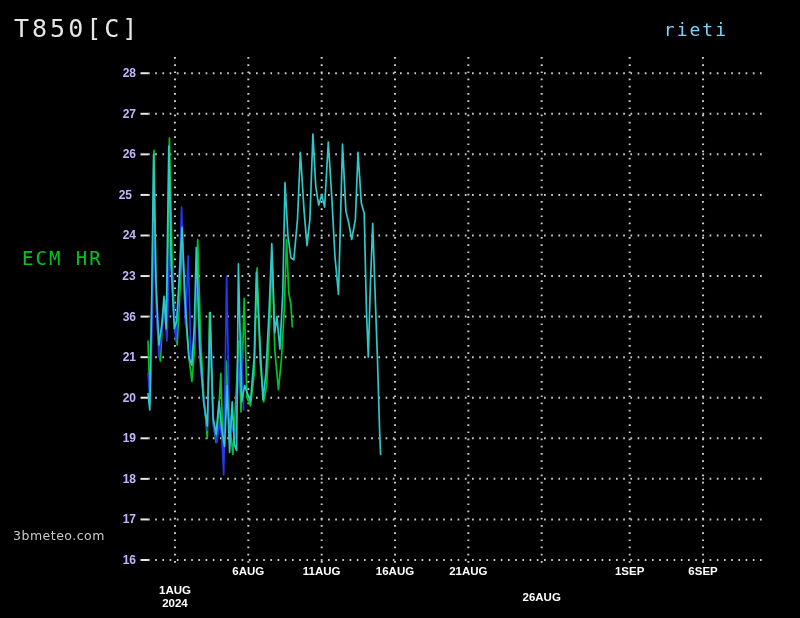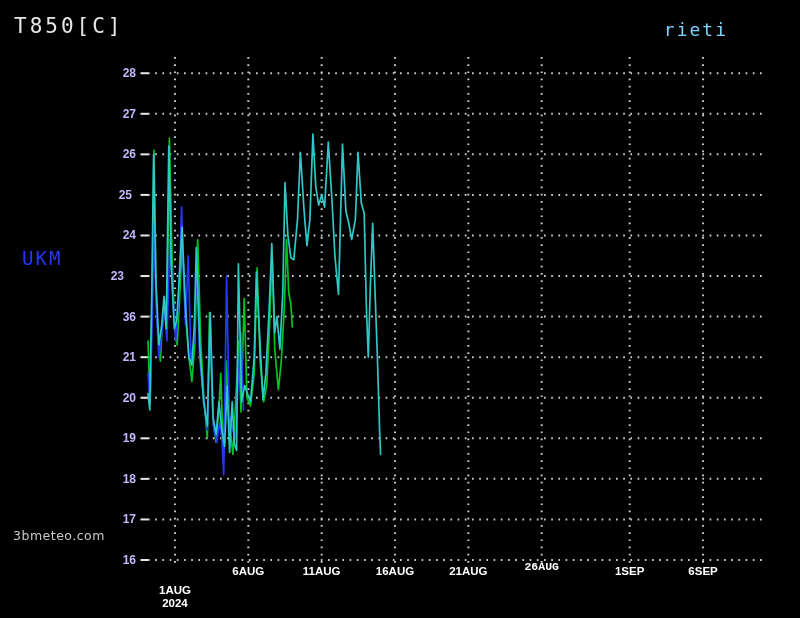--- a/index.html
+++ b/index.html
@@ -1,18 +1,18 @@
 <!DOCTYPE html>
 <html><head>
 <meta charset="utf-8">
 <style>
   html,body{margin:0;padding:0;background:#000;}
   .page{position:relative;width:800px;height:618px;background:#000;overflow:hidden;
         font-family:"DejaVu Sans Mono", monospace;}
-  .title{position:absolute;left:14px;top:14px;font-size:21px;letter-spacing:3px;
+  .title{position:absolute;left:14px;top:14px;font-size:25px;letter-spacing:3px;
          color:#e6e6e6;font-weight:400;}
   .location{position:absolute;right:72px;top:19px;font-size:18px;letter-spacing:2px;
          color:#7dd3fc;}
   .legend{position:absolute;left:22px;top:238px;}
   .legend-item{height:40px;line-height:40px;font-size:19px;letter-spacing:2px;}
   .watermark{position:absolute;left:13px;top:528px;font-size:12.5px;color:#c9c9c9;
          font-family:"DejaVu Sans", sans-serif;letter-spacing:0.5px;}
   svg#plot{position:absolute;left:0;top:0;}
   .ytick-label{position:absolute;width:28px;text-align:right;
          font-family:"Liberation Sans", sans-serif;font-weight:bold;font-size:12px;
@@ -60,40 +60,40 @@
       <line x1="541.6875298614428" y1="57" x2="541.6875298614428" y2="567" stroke="#c9c9c9" stroke-width="2" stroke-dasharray="1.7 5.5"></line>
       <line x1="629.6951743908265" y1="57" x2="629.6951743908265" y2="567" stroke="#c9c9c9" stroke-width="2" stroke-dasharray="1.7 5.5"></line>
       <line x1="703.0348781653129" y1="57" x2="703.0348781653129" y2="567" stroke="#c9c9c9" stroke-width="2" stroke-dasharray="1.7 5.5"></line>
       <polyline points="148.0,341.0 150.1,403.8 152.3,284.2 154.0,150.3 155.9,284.2 157.4,324.7 160.3,361.2 162.5,320.7 164.7,300.4 166.9,332.8 169.4,138.1 172.1,259.8 174.3,316.6 177.2,345.0 180.1,288.2 182.3,239.5 185.3,312.6 188.9,357.2 191.9,381.5 194.8,345.0 197.7,239.5 200.7,341.0 203.6,393.7 207.3,438.3 209.5,312.6 213.1,422.1 216.1,442.4 219.0,405.9 220.8,373.4 223.4,460.6 226.3,361.2 229.3,422.1 232.9,454.5 235.9,397.7 238.8,341.0 241.0,411.9 244.2,298.4 246.9,397.7 250.5,405.9 254.2,373.4 257.1,267.9 260.1,361.2 263.7,401.8 266.7,385.6 269.6,324.7 272.1,251.7 274.7,349.1 278.4,389.6 281.3,361.2 284.3,308.5 286.5,239.5 288.7,292.3 290.9,304.4 292.3,326.8" fill="none" stroke="#00c41e" stroke-width="1.7" stroke-linejoin="round" stroke-linecap="round"></polyline>
       <polyline points="148.0,373.4 150.1,401.8 152.3,316.6 154.0,223.3 155.9,300.4 158.9,357.2 161.8,332.8 164.7,308.5 166.9,341.0 169.9,239.5 172.8,292.3 175.7,341.0 178.7,296.3 181.6,207.1 183.8,280.1 185.5,324.7 188.2,255.8 191.1,361.2 194.1,341.0 196.7,263.9 199.9,361.2 203.6,397.7 207.3,430.2 210.2,316.6 213.4,426.1 216.8,442.4 219.7,422.1 221.9,438.3 223.7,474.8 226.6,276.0 229.3,414.0 232.9,430.2 235.4,438.3 238.1,381.5 241.0,332.8 243.6,409.9" fill="none" stroke="#2636f5" stroke-width="1.7" stroke-linejoin="round" stroke-linecap="round"></polyline>
       <polyline points="148.0,393.7 149.8,409.9 151.8,292.3 153.6,154.4 155.9,280.1 158.9,345.0 161.8,324.7 164.0,296.3 166.2,328.8 168.8,146.2 171.3,267.9 174.3,328.8 176.7,320.7 179.4,276.0 182.0,227.4 185.3,304.4 188.9,357.2 191.9,365.3 194.4,324.7 196.3,247.7 199.9,349.1 203.6,401.8 207.3,426.1 210.2,312.6 213.1,418.0 216.1,434.2 219.0,401.8 221.9,430.2 224.6,446.4 227.1,385.6 229.6,452.5 232.2,401.8 234.4,444.4 236.6,450.5 238.4,263.9 241.7,401.8 244.7,385.6 247.6,393.7 250.5,401.8 254.2,357.2 256.4,272.0 260.1,345.0 263.0,399.8 265.9,373.4 269.2,308.5 271.8,243.6 274.7,332.8 276.9,316.6 279.9,349.1 282.8,292.3 285.0,182.7 287.9,235.5 290.9,257.8 293.8,259.8 297.5,219.3 300.4,152.3 304.1,211.1 307.0,245.6 309.9,219.3 312.9,134.1 315.8,186.8 318.7,205.1 321.7,194.9 324.6,207.1 328.3,142.2 331.9,199.0 334.9,255.8 338.5,294.3 342.5,144.2 345.9,211.1 348.8,223.3 351.7,239.5 355.4,219.3 358.0,152.3 361.3,203.0 364.2,213.2 366.4,308.5 368.3,357.2 370.4,284.2 372.7,223.3 375.2,296.3 377.4,357.2 379.6,430.2 380.6,454.5" fill="none" stroke="#2fc7c7" stroke-width="1.7" stroke-linejoin="round" stroke-linecap="round"></polyline>
     </svg>
   <div class="title">T850[C]</div>
   <div class="location">rieti</div>
   <div class="legend">
-    <div class="legend-item" style="color: rgb(38, 54, 245);">UKM</div>
+    <div class="legend-item" style="color: rgb(0, 196, 30);">ECM HR</div>
   </div>
   <div class="watermark">3bmeteo.com</div>
   <div id="tick-labels">
       <div class="ytick-label" style="left: 108px; top: 553px;">16</div>
       <div class="ytick-label" style="left: 108px; top: 512.435px;">17</div>
       <div class="ytick-label" style="left: 108px; top: 471.871px;">18</div>
       <div class="ytick-label" style="left: 108px; top: 431.306px;">19</div>
       <div class="ytick-label" style="left: 108px; top: 390.742px;">20</div>
       <div class="ytick-label" style="left: 108px; top: 350.177px;">21</div>
       <div class="ytick-label" style="left: 108px; top: 309.613px;">36</div>
-      <div class="ytick-label" style="left: 96px; top: 269.048px;">23</div>
+      <div class="ytick-label" style="left: 115px; top: 269.048px; text-align: center;">23</div>
       <div class="ytick-label" style="left: 108px; top: 228.484px;">24</div>
       <div class="ytick-label" style="left: 104px; top: 187.919px;">25</div>
       <div class="ytick-label" style="left: 108px; top: 147.355px;">26</div>
       <div class="ytick-label" style="left: 108px; top: 106.79px;">27</div>
       <div class="ytick-label" style="left: 108px; top: 66.2258px;">28</div>
       <div class="xtick-label" style="left: 144.989px; top: 565px; margin-top: 19px;">1AUG
 2024</div>
       <div class="xtick-label" style="left: 218.329px; top: 565px;">6AUG</div>
       <div class="xtick-label" style="left: 291.668px; top: 565px;">11AUG</div>
       <div class="xtick-label" style="left: 365.008px; top: 565px;">16AUG</div>
       <div class="xtick-label" style="left: 438.348px; top: 565px;">21AUG</div>
-      <div class="xtick-label" style="left: 511.688px; top: 560px; font-family: Liberation Mono, monospace;">26AUG</div>
+      <div class="xtick-label" style="left: 511.688px; top: 591px;">26AUG</div>
       <div class="xtick-label" style="left: 599.695px; top: 565px;">1SEP</div>
       <div class="xtick-label" style="left: 673.035px; top: 565px;">6SEP</div>
     </div>
 </div>
 
 </body></html>

